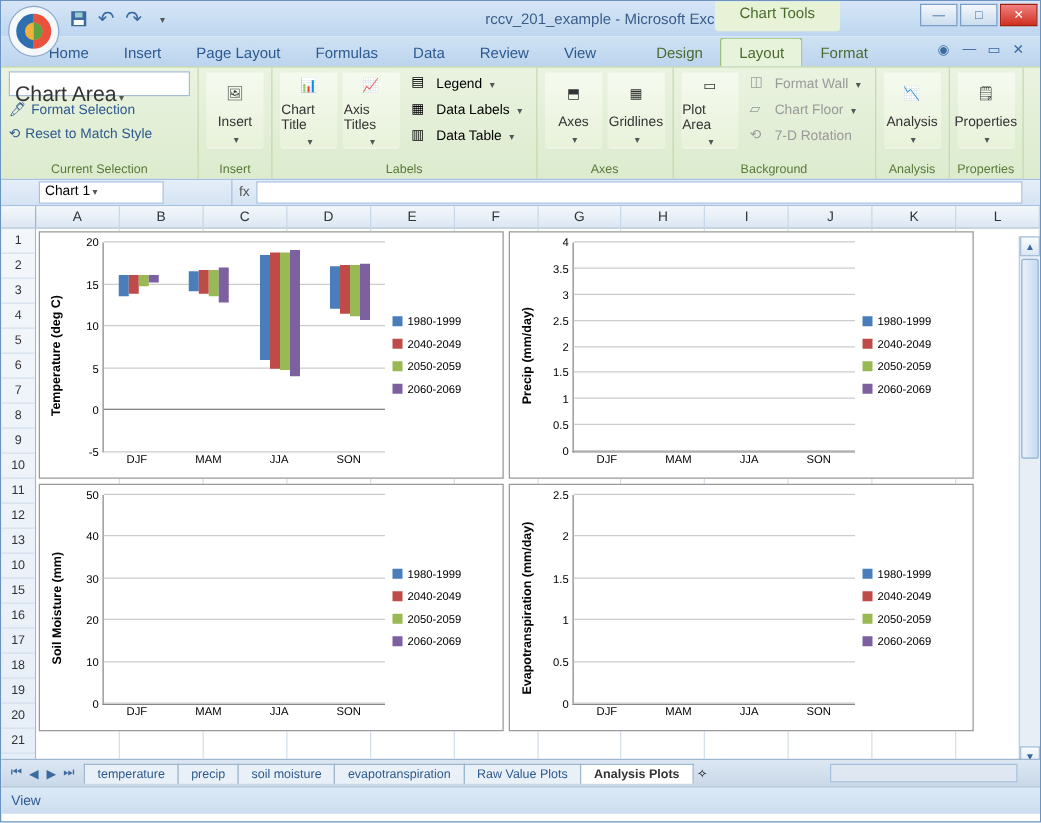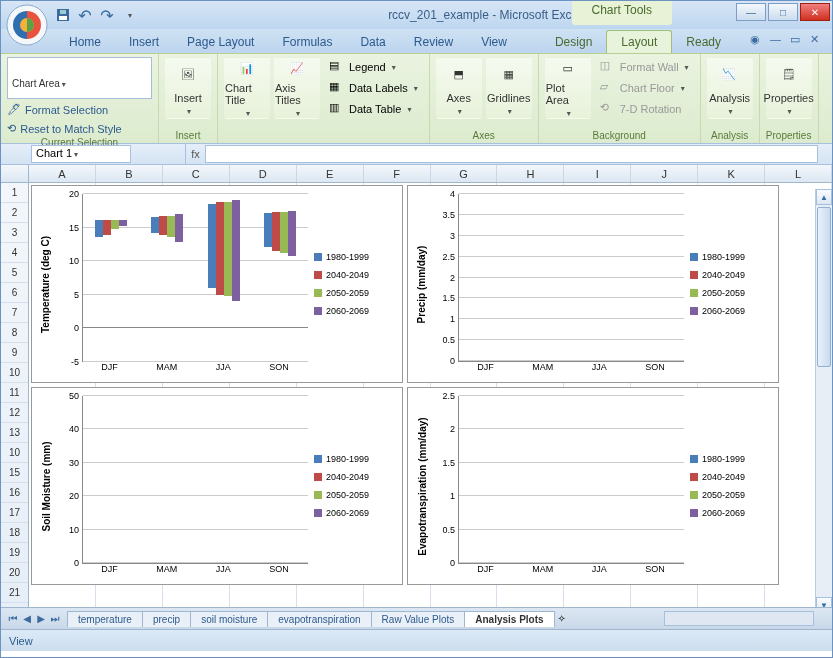--- a/index.html
+++ b/index.html
@@ -11,33 +11,33 @@
 .office-btn svg { width: 44px; height: 44px; }
 .qat { margin-left: 54px; display: flex; gap: 6px; align-items: center; }
 .qat-icon { width: 16px; height: 16px; display: flex; align-items: center; justify-content: center; color: #3b6aa0; }
 .title-center { flex: 1; text-align: center; font-size: 12px; color: #3a5d87; }
 .chart-tools { position: absolute; right: 160px; top: 0; background: #e8f2d7; height: 24px; padding: 2px 20px; font-size: 12px; color: #4a6a2e; border-radius: 0 0 3px 3px; }
 .win-controls { position: absolute; right: 2px; top: 2px; display: flex; }
 .win-btn { width: 30px; height: 18px; background: linear-gradient(#f3f7fb,#cde); border: 1px solid #7a9ec7; margin-left: 2px; display:flex;align-items:center;justify-content:center;font-size:10px;color:#3b6aa0; }
 .win-btn.close { background: linear-gradient(#f08080,#d03020); color:#fff; border-color:#a02010; }
 
 
-.ribbon-tabs { height: 24px; background: linear-gradient(#cfe2f3,#bcd4ee); display: flex; align-items: flex-end; padding-left: 54px; font-size: 12px; position:relative; }
+.ribbon-tabs { height: 24px; background: linear-gradient(#cfe2f3,#bcd4ee); display: flex; align-items: flex-end; padding-left: 24px; font-size: 12px; position:relative; }
 .ribbon-tab { padding: 4px 14px; color: #2c5a8f; cursor: pointer; }
 .ribbon-tab.ctx { color: #4a6a2e; }
 .ribbon-tab.active { background: #e8f3dc; border: 1px solid #9dbf7a; border-bottom: none; border-radius: 3px 3px 0 0; }
 .help-area { position:absolute; right:8px; top:4px; display:flex; gap:6px; align-items:center; }
 .help-area span { width:14px; height:14px; font-size:11px; color:#3b6aa0; }
 
 
 .ribbon { height: 90px; background: linear-gradient(#eaf3e0,#dcebce); border-top: 1px solid #b5d091; display: flex; font-size: 11px; }
 .r-group { border-right: 1px solid #c6d9af; padding: 3px 6px 0 6px; display:flex; flex-direction:column; justify-content:space-between; }
 .r-group-title { text-align:center; color:#5a7a3a; font-size:10px; padding-bottom:2px; }
 .r-body { display:flex; gap:4px; align-items:flex-start; }
-.dropdown-box { width: 145px; height:20px; background:#fff; border:1px solid #a8bdd6; font-size:10px; padding:20px 4px; color:#333; }
+.dropdown-box { width: 145px; height:20px; background:#fff; border:1px solid #a8bdd6; font-size:17px; padding:8px 4px; color:#333; }
 .r-link { color:#2c5a8f; font-size:11px; display:flex; align-items:center; gap:4px; padding:2px 0; }
 .big-btn { width:46px; height:62px; background:linear-gradient(#f5faef,#e8f2da); border:1px solid transparent; border-radius:3px; display:flex; flex-direction:column; align-items:center; justify-content:center; gap:3px; font-size:11px; color:#333; }
 .big-btn .ico { width:28px; height:28px; display:flex; align-items:center; justify-content:center; }
 .small-btn { height:20px; display:flex; align-items:center; gap:4px; font-size:11px; padding:1px 4px; border:1px solid transparent; border-radius:2px; }
 .small-btn .ico { width:16px; height:16px; }
 .dd-caret::after { content:"▾"; font-size:8px; margin-left:2px; color:#555; }
 
 
 .fbar { height:22px; background:linear-gradient(#e5eef9,#d4e3f3); border-top:1px solid #a7c0de; border-bottom:1px solid #a7c0de; display:flex; align-items:center; font-size:11px; }
 .namebox { width:100px; background:#fff; border:1px solid #a7c0de; margin:0 4px 0 30px; padding:1px 4px; height:18px; }
@@ -142,21 +142,21 @@
   <div class="ribbon-tab">Home</div>
   <div class="ribbon-tab">Insert</div>
   <div class="ribbon-tab">Page Layout</div>
   <div class="ribbon-tab">Formulas</div>
   <div class="ribbon-tab">Data</div>
   <div class="ribbon-tab">Review</div>
   <div class="ribbon-tab">View</div>
   <div style="width:20px"></div>
   <div class="ribbon-tab ctx">Design</div>
   <div class="ribbon-tab ctx active">Layout</div>
-  <div class="ribbon-tab ctx">Ready</div>
+  <div class="ribbon-tab ctx">Format</div>
   <div class="help-area">
     <span>◉</span>
     <span>—</span>
     <span>▭</span>
     <span>✕</span>
   </div>
 </div>
 
 <div class="ribbon">
   <div class="r-group">
@@ -200,20 +200,21 @@
         <div class="small-btn dd-caret">
             <span class="ico">▦</span>
             <span>Data Labels</span>
           </div>
         <div class="small-btn dd-caret">
             <span class="ico">▥</span>
             <span>Data Table</span>
           </div>
       </div>
     </div>
+    <div class="r-group-title">Labels</div>
   </div>
   <div class="r-group">
     <div class="r-body">
       <div class="big-btn dd-caret">
           <span class="ico">⬒</span>
           <span>Axes</span>
         </div>
       <div class="big-btn dd-caret">
           <span class="ico">▦</span>
           <span>Gridlines</span>

